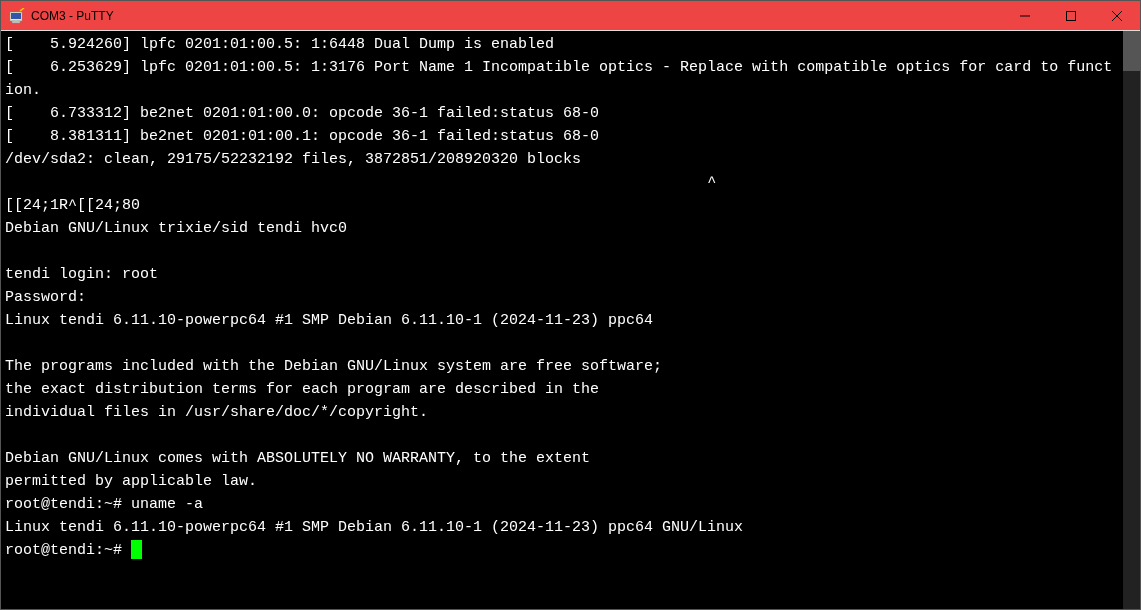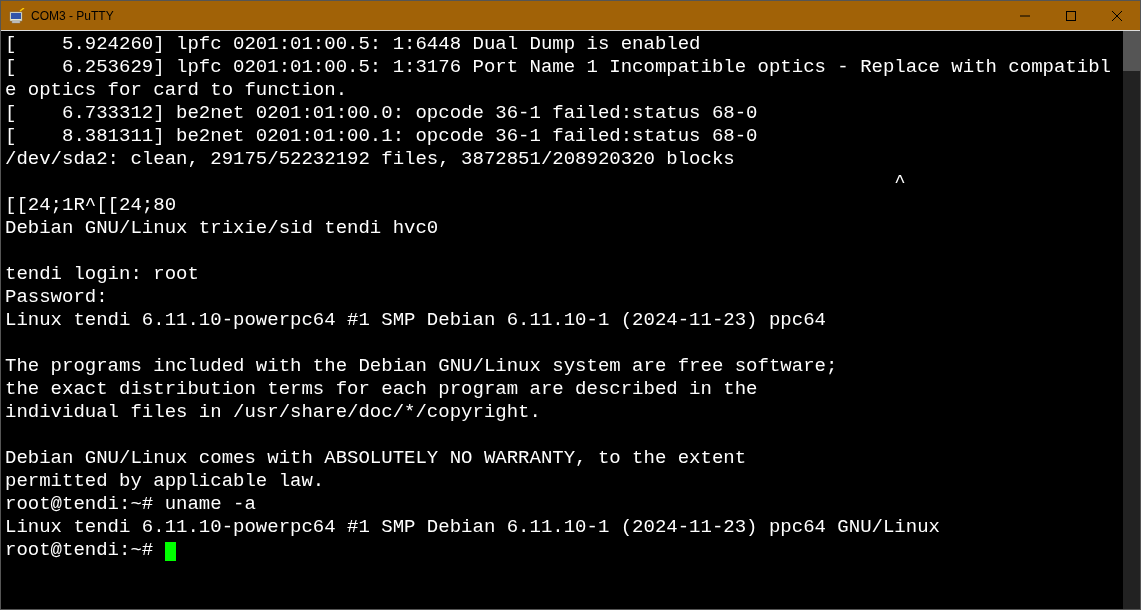--- a/index.html
+++ b/index.html
@@ -6,21 +6,21 @@
 body {
   width: 1141px;
   height: 610px;
   background: #fff;
   font-family: "Segoe UI", Tahoma, sans-serif;
   overflow: hidden;
   border: 1px solid #555;
 }
 .titlebar {
   height: 30px;
-  background: #a16207;
+  background: #ef4444;
   display: flex;
   align-items: center;
   border-bottom: 1px solid #ddd;
 }
 .titlebar-icon {
   width: 16px;
   height: 16px;
   margin-left: 8px;
   margin-right: 6px;
 }
@@ -44,21 +44,21 @@
 .terminal-wrap {
   display: flex;
   height: calc(100% - 30px);
   background: #000;
 }
 .terminal {
   flex: 1;
   background: #000;
   color: #fff;
   font-family: Consolas, "Courier New", monospace;
-  font-size: 19px;
+  font-size: 15px;
   line-height: 23px;
   padding: 2px 4px;
   white-space: pre-wrap;
   word-break: break-all;
   overflow: hidden;
 }
 .scrollbar {
   width: 17px;
   background: #222;
   position: relative;

